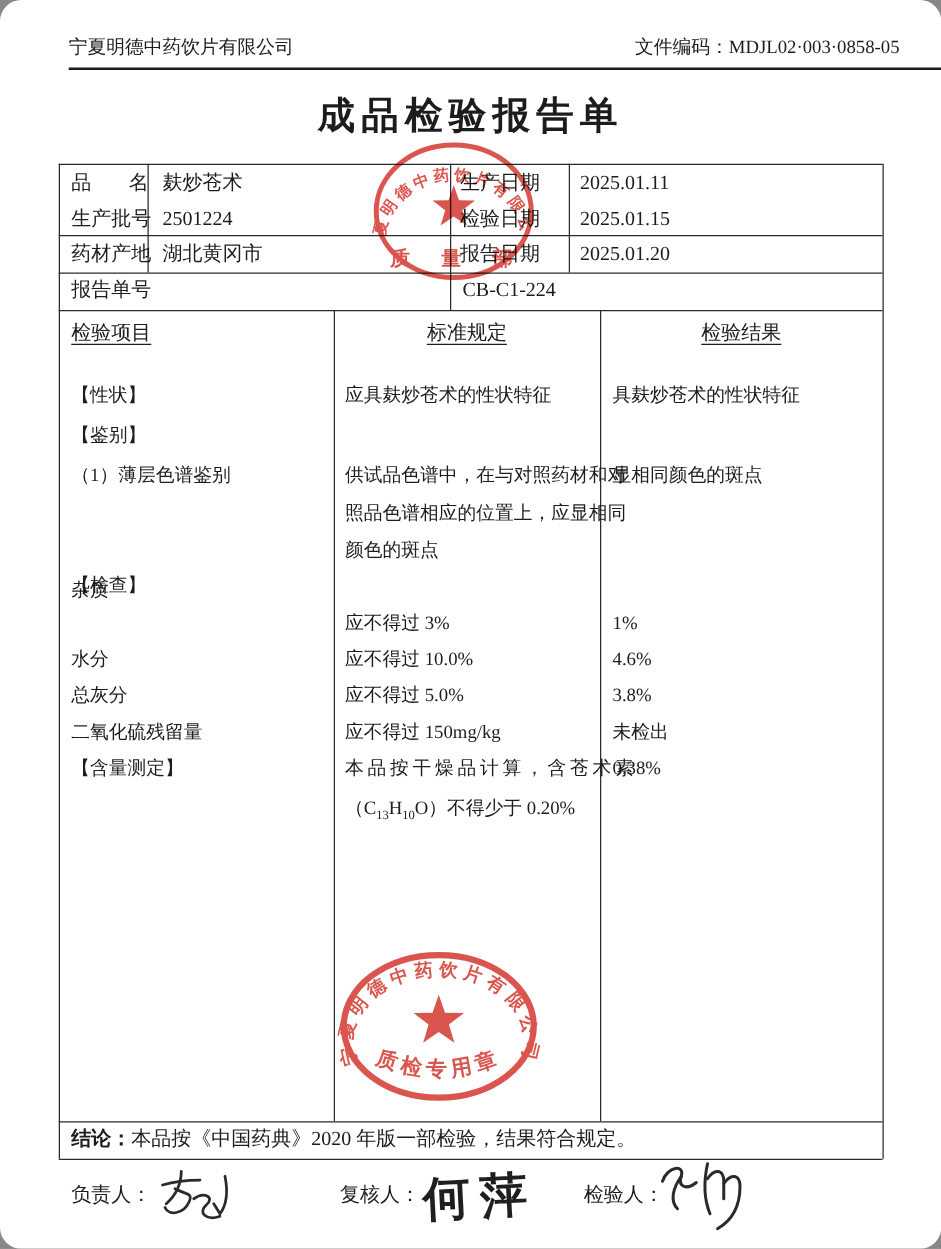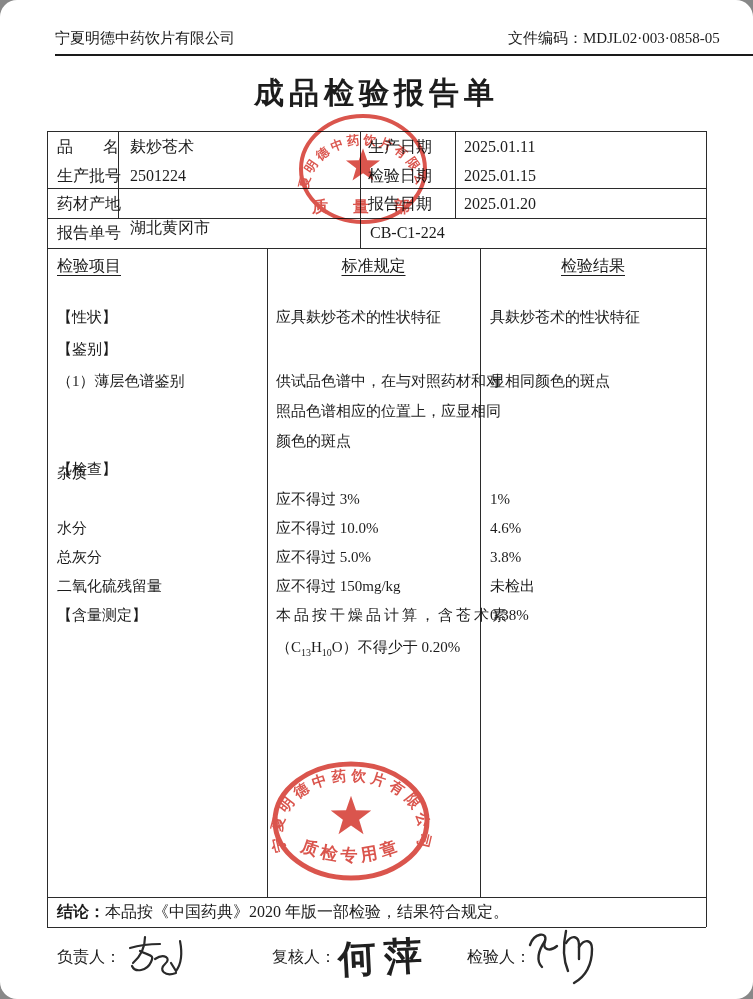--- a/index.html
+++ b/index.html
@@ -56,21 +56,21 @@
   <span class="abs t16" style="left:130px; top:139px;">麸炒苍术</span>
   <span class="abs t16" style="left:368px; top:139px;">生产日期</span>
   <span class="abs t16" style="left:464px; top:139px;">2025.01.11</span>
 
   <span class="abs t16" style="left:57px; top:168px;">生产批号</span>
   <span class="abs t16" style="left:130px; top:168px;">2501224</span>
   <span class="abs t16" style="left:368px; top:168px;">检验日期</span>
   <span class="abs t16" style="left:464px; top:168px;">2025.01.15</span>
 
   <span class="abs t16" style="left:57px; top:196px;">药材产地</span>
-  <span class="abs t16" style="left:130px; top:196px;margin-top:24px;">湖北黄冈市</span>
+  <span class="abs t16" style="left:130px; top:196px;">湖北黄冈市</span>
   <span class="abs t16" style="left:368px; top:196px;">报告日期</span>
   <span class="abs t16" style="left:464px; top:196px;">2025.01.20</span>
 
   <span class="abs t16" style="left:57px; top:225px;">报告单号</span>
   <span class="abs t16" style="left:370px; top:225px;">CB-C1-224</span>
 
   <span class="abs colhead" style="left:57px; top:256px;">检验项目</span>
   <span class="abs colhead center" style="left:480px; top:256px; width:226px;">检验结果</span>
   <span class="abs colhead center" style="left:267px; top:256px; width:213px;">标准规定</span>
 

